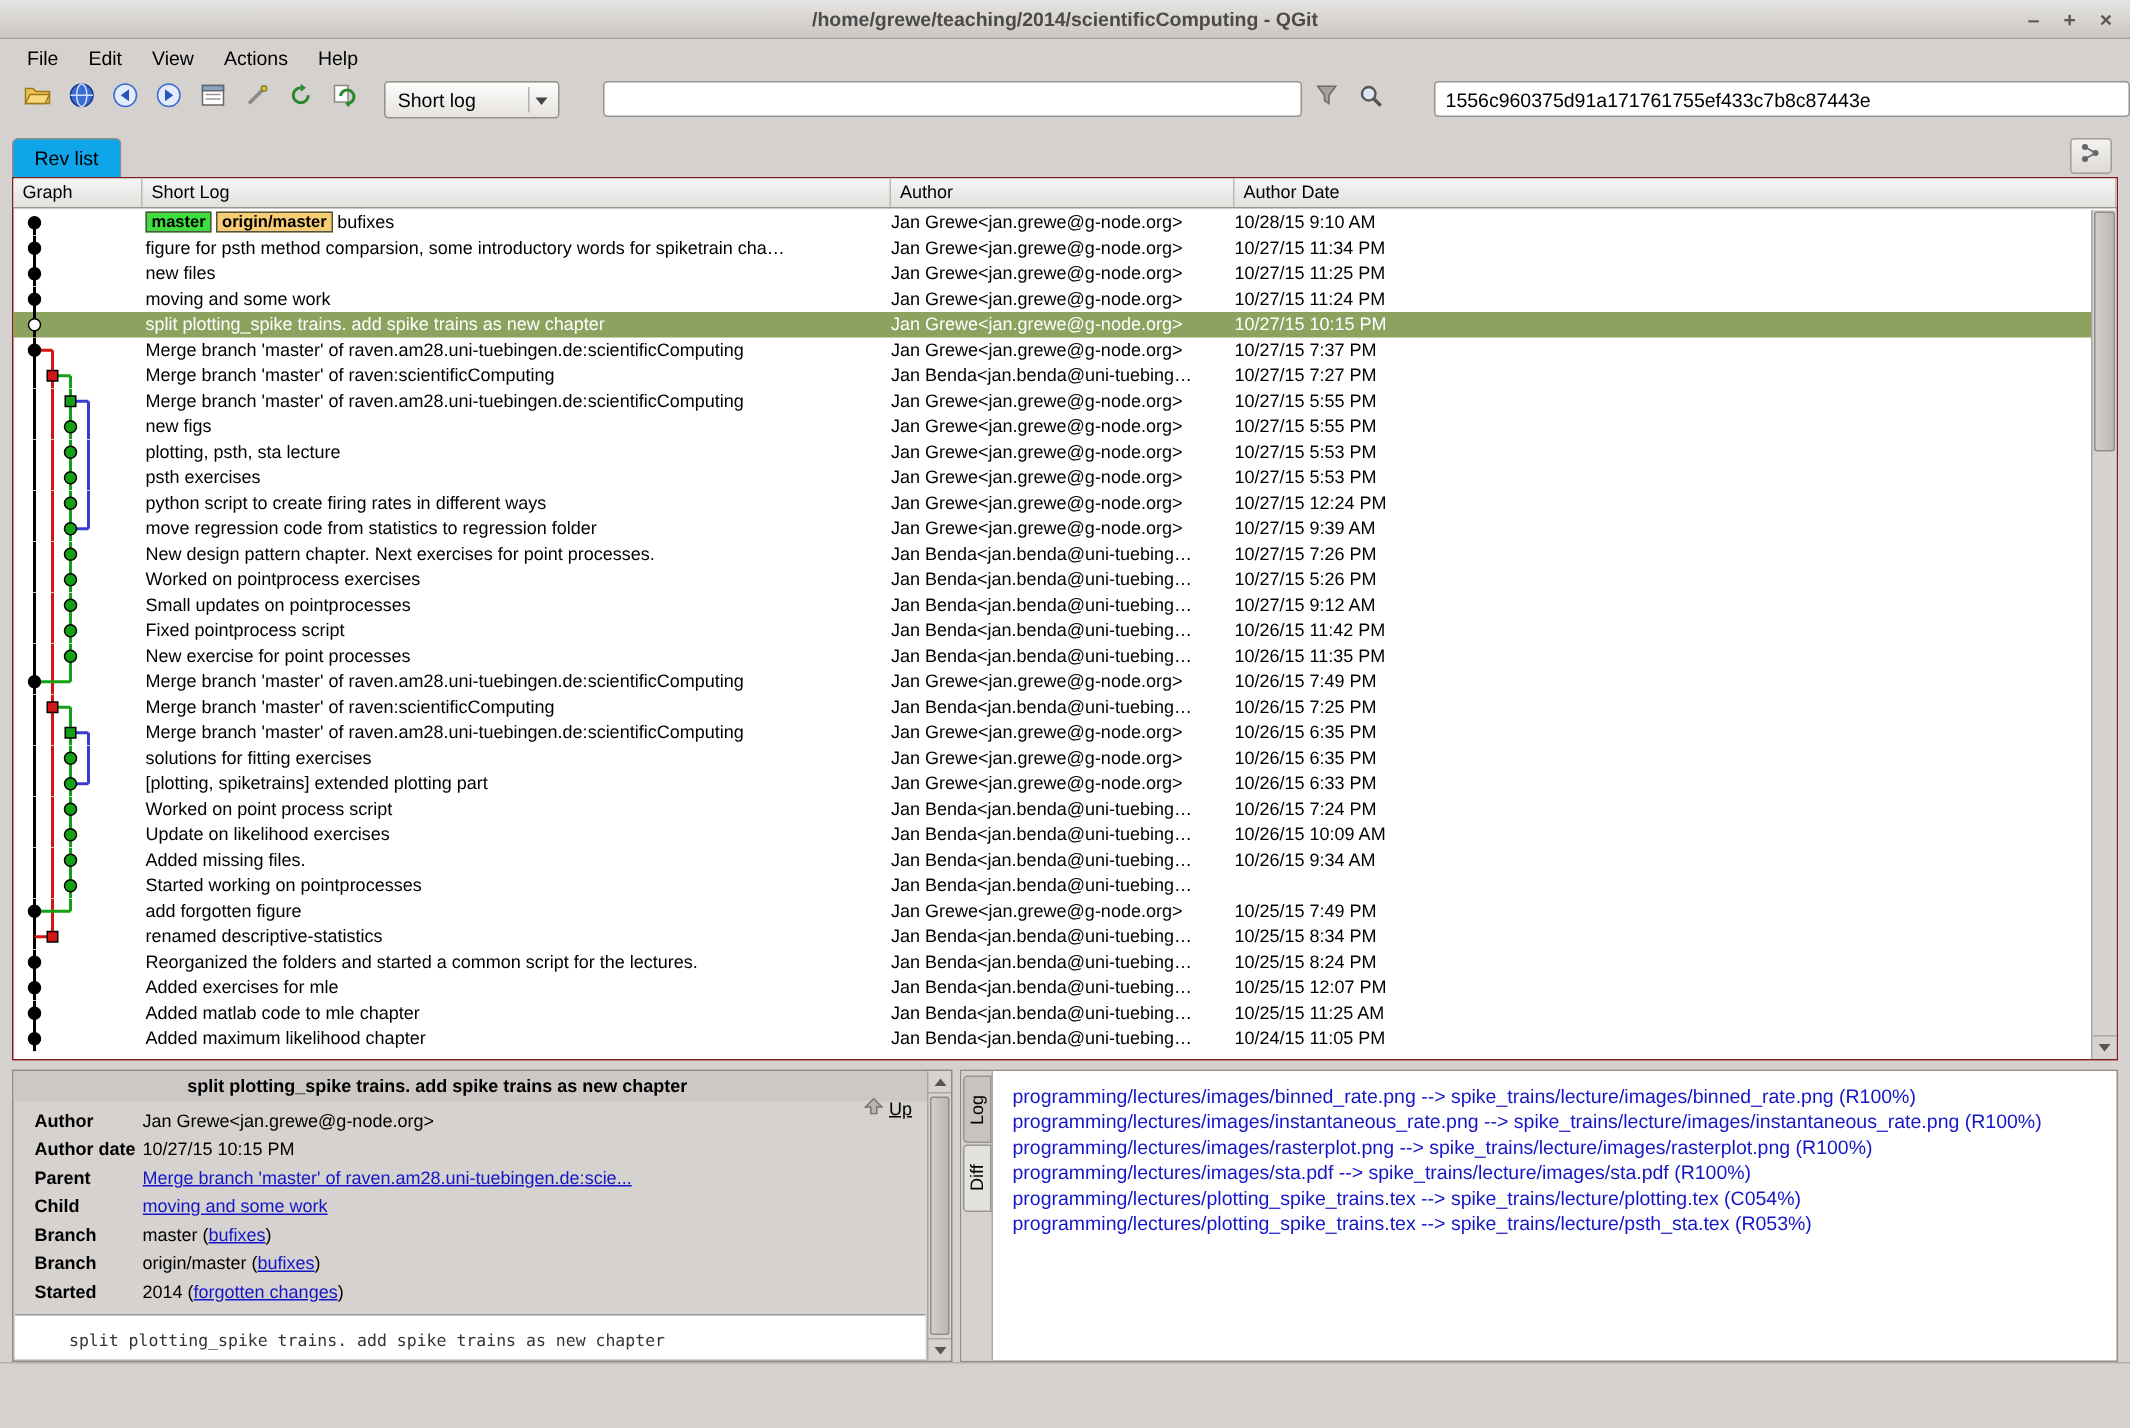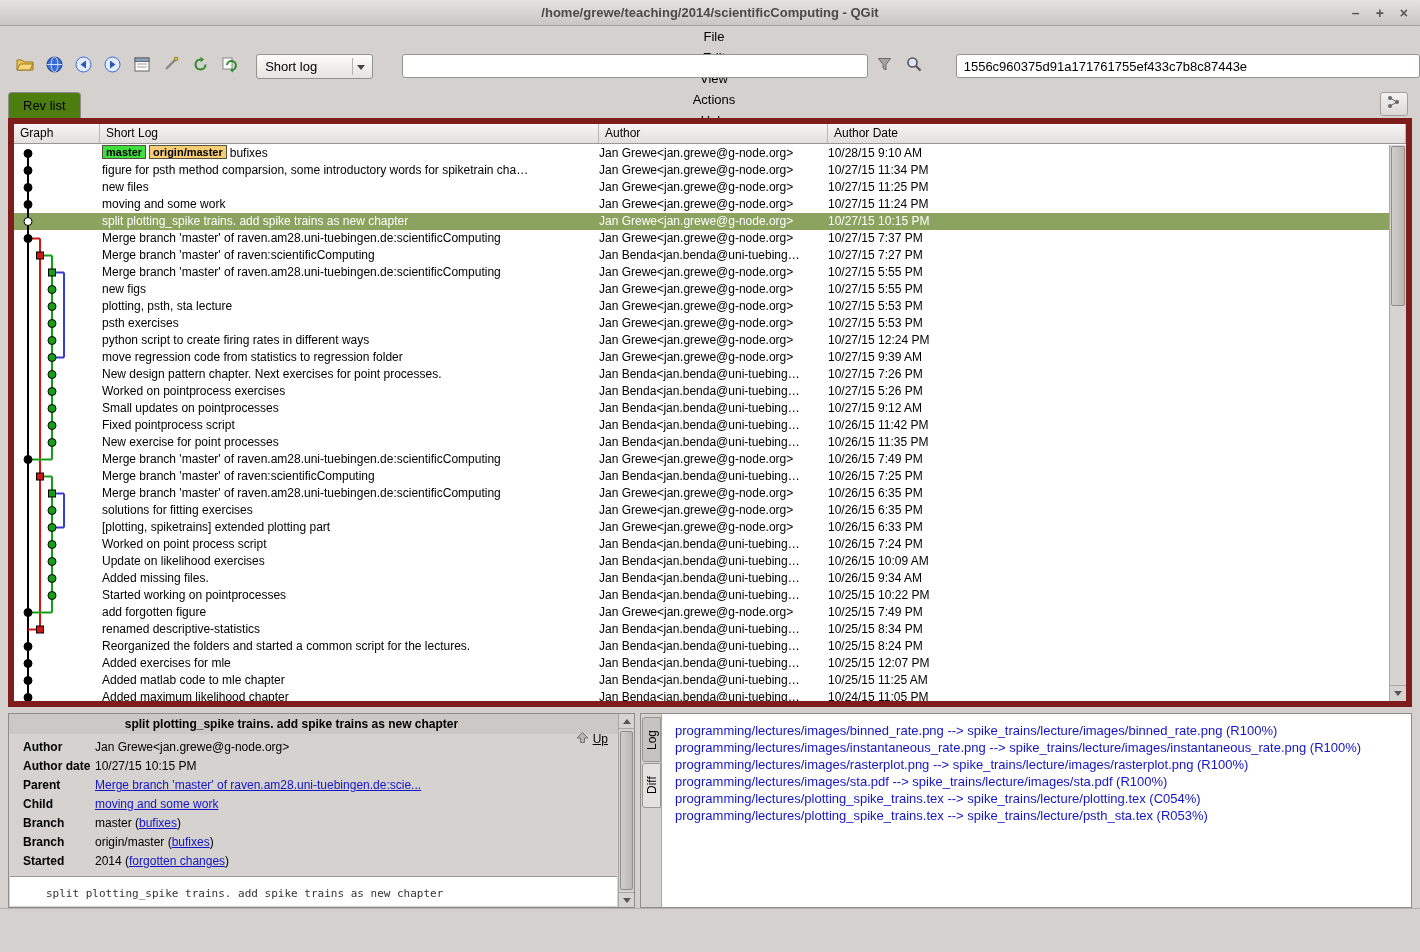--- a/index.html
+++ b/index.html
@@ -5,40 +5,40 @@
   html,body{margin:0;padding:0;overflow:hidden;}
   body{width:1420px;height:952px;background:#d5d1ce;font-family:"Liberation Sans",sans-serif;position:relative;color:#000;}
   *{box-sizing:border-box;}
 
   
   .titlebar{position:absolute;left:0;top:0;right:0;height:26px;background:linear-gradient(#e6e4e2,#c9c6c3);border-bottom:1px solid #a8a5a2;text-align:center;font-size:13px;font-weight:bold;color:#4c4a48;line-height:26px;}
   .win-controls{position:absolute;right:12px;top:0;height:26px;display:flex;gap:16px;align-items:center;}
   .wbtn{font-size:14px;font-weight:bold;color:#5a5855;line-height:26px;cursor:default;}
 
   
-  .menubar{position:absolute;left:0;top:26px;right:0;height:24px;display:flex;align-items:center;padding-left:8px;font-size:13px;flex-direction:column;}
+  .menubar{position:absolute;left:0;top:26px;right:0;height:24px;display:flex;align-items:center;padding-left:8px;font-size:13px;}
   .menu-item{padding:3px 10px;}
 
   
   .toolbar{position:absolute;left:0;top:50px;right:0;height:32px;display:flex;align-items:center;padding-left:12px;gap:3px;}
   .tbtn{width:27px;height:25px;display:flex;align-items:center;justify-content:center;border:1px solid transparent;border-radius:3px;background:transparent;}
   .combo{width:120px;height:25px;margin-left:10px;background:linear-gradient(#fdfdfc,#e6e3df);border:1px solid #96938f;border-radius:3px;display:flex;align-items:center;font-size:13px;padding-left:8px;position:relative;}
   .combo-arrow{position:absolute;right:7px;top:10px;width:0;height:0;border-left:4px solid transparent;border-right:4px solid transparent;border-top:5px solid #444;}
   .combo-sep{position:absolute;right:19px;top:3px;bottom:3px;width:1px;background:#b5b2ae;}
   .tb-input{height:24px;border:1px solid #96938f;border-radius:3px;background:#fff;font-size:13px;padding:0 7px;font-family:"Liberation Sans",sans-serif;margin-left:26px;}
   #filter-input{width:480px;}
   #sha-input{width:478px;}
 
   
   .tabbar{position:absolute;left:0;top:82px;right:0;height:36px;}
-  .tab{position:absolute;left:8px;bottom:0;height:26px;padding:0 14px;background:#4d7c0f;border:1px solid #8f8c89;border-bottom:none;border-radius:4px 4px 0 0;font-size:13px;line-height:25px;}
+  .tab{position:absolute;left:8px;bottom:0;height:26px;padding:0 14px;background:#0ea5e9;border:1px solid #8f8c89;border-bottom:none;border-radius:4px 4px 0 0;font-size:13px;line-height:25px;}
   .tab-side-btn{position:absolute;right:12px;top:10px;width:28px;height:24px;border:1px solid #a29f9b;border-radius:3px;background:linear-gradient(#f4f3f1,#dcd9d6);display:flex;align-items:center;justify-content:center;}
 
   
-  .table-frame{position:absolute;left:8px;top:118px;width:1404px;height:589px;background:#fff;border:6px solid #7f1d1d;}
+  .table-frame{position:absolute;left:8px;top:118px;width:1404px;height:589px;background:#fff;border:1px solid #7f1d1d;}
   .table-header{height:20px;display:flex;background:linear-gradient(#f7f6f5,#e2e0dd);border-bottom:1px solid #9a9793;font-size:12px;}
   .th{line-height:19px;padding-left:6px;border-right:1px solid #bcb9b5;white-space:nowrap;overflow:hidden;}
   .rows{position:absolute;left:0;top:21px;right:17px;bottom:0;overflow:hidden;}
   .row{height:17px;display:flex;font-size:12px;line-height:17px;white-space:nowrap;}
   .row.selected{background:var(--selected-row-bg);color:#fff;}
   .cell{overflow:hidden;}
   .c-graph{width:86px;flex:none;}
   .c-subj{width:499px;flex:none;padding-left:2px;}
   .c-author{width:229px;flex:none;}
   .c-date{flex:1;}
@@ -497,21 +497,20 @@
       </div>
       <div class="row">
         <div class="cell c-graph"><svg width="86" height="17">
             <line x1="14" x2="14" y1="0" y2="17" stroke="#000000" stroke-width="2"></line>
             <line x1="26" x2="26" y1="0" y2="17" stroke="#d21616" stroke-width="2"></line>
             <line x1="38" x2="38" y1="0" y2="17" stroke="#14a014" stroke-width="2"></line>
             <circle cx="38" cy="8.5" r="4" fill="#14a014" stroke="#000"></circle>
           </svg></div>
         <div class="cell c-subj">Started working on pointprocesses</div>
         <div class="cell c-author">Jan Benda&lt;jan.benda@uni-tuebing…</div>
-        <div class="cell c-date">10/25/15 10:22 PM</div>
       </div>
       <div class="row">
         <div class="cell c-graph"><svg width="86" height="17">
             <line x1="14" x2="14" y1="0" y2="17" stroke="#000000" stroke-width="2"></line>
             <line x1="26" x2="26" y1="0" y2="17" stroke="#d21616" stroke-width="2"></line>
             <line x1="38" x2="38" y1="0" y2="8.5" stroke="#14a014" stroke-width="2"></line>
             <line x1="14" x2="38" y1="8.5" y2="8.5" stroke="#14a014" stroke-width="2"></line>
             <circle cx="14" cy="8.5" r="4" fill="#000000" stroke="#000"></circle>
           </svg></div>
         <div class="cell c-subj">add forgotten figure</div>

